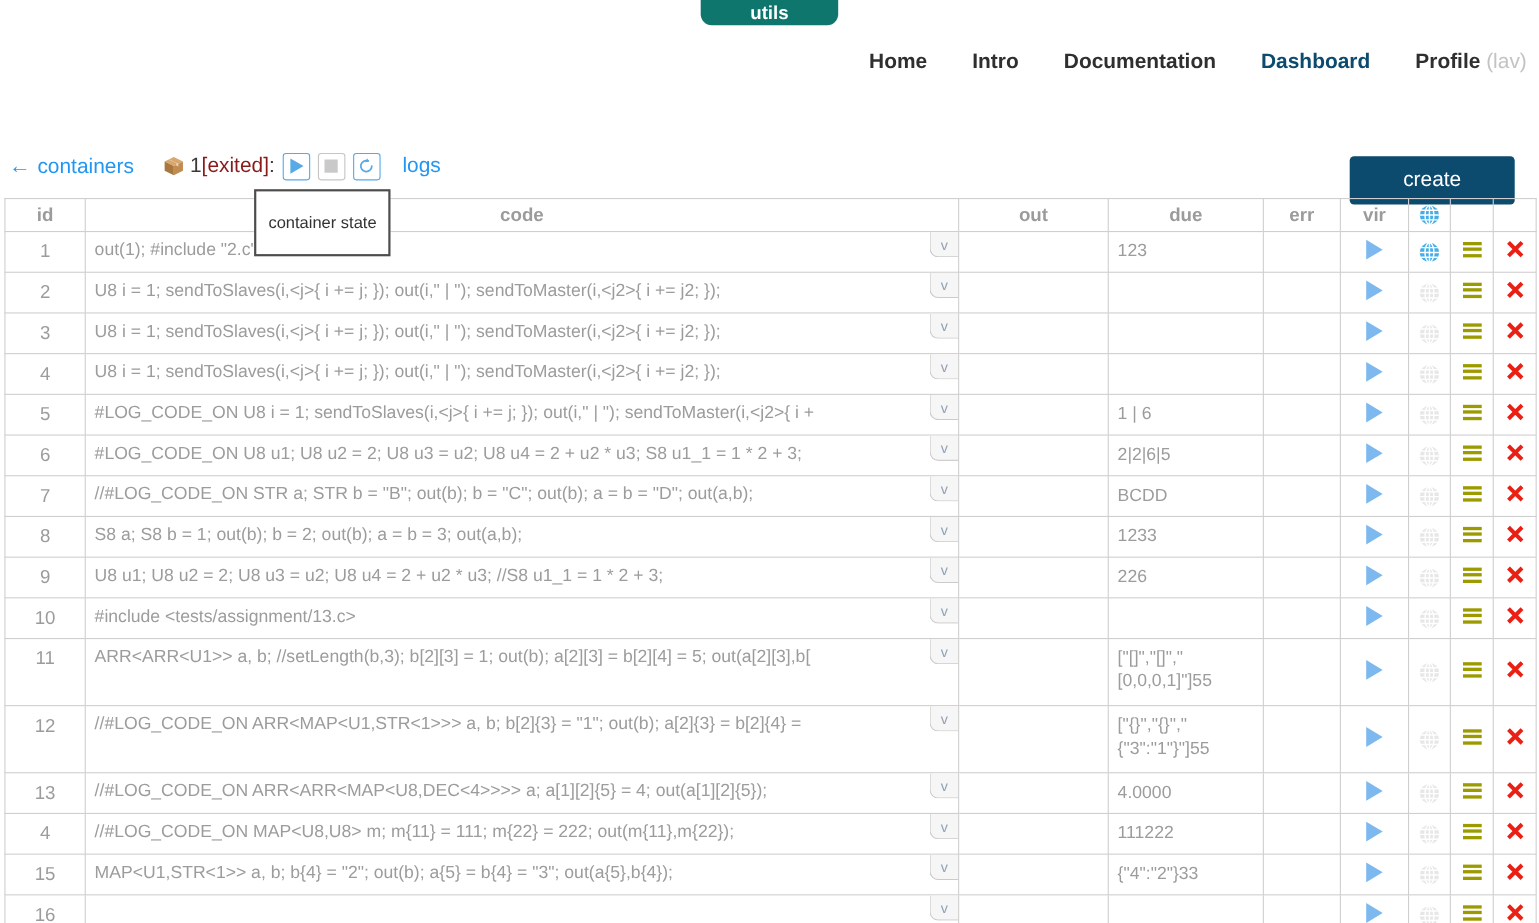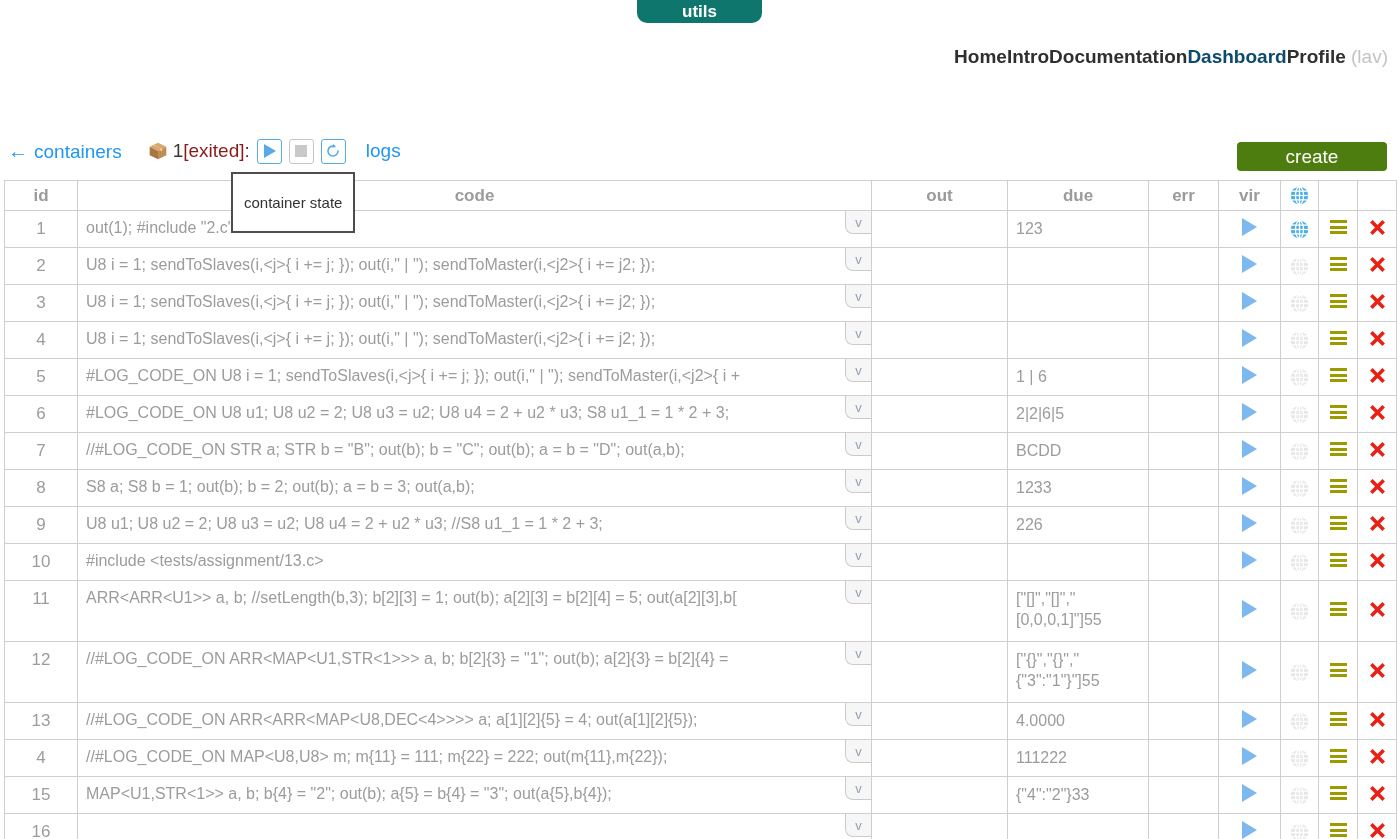--- a/index.html
+++ b/index.html
@@ -10,21 +10,21 @@
   }
 
   
   .utils-btn {
     position:absolute; left:637px; top:0; width:125px; height:23px;
     background:#0f766e; color:#fff; border:none; border-radius:0 0 10px 10px;
     font-family:"Liberation Sans", sans-serif; font-size:17px; font-weight:bold;
     cursor:pointer;
   }
   .nav {
-    position:absolute; top:46px; right:11px; display:flex; align-items:baseline; 
+    position:absolute; top:46px; right:11px; display:flex; align-items:baseline; gap:41px;
     font-size:19px; font-weight:bold; color:#2f2f2f;
   }
   .nav-item { cursor:pointer; white-space:nowrap; }
   .nav-item.active { color:#0c4a6e; }
   .nav-suffix { color:#c3c3c3; font-weight:normal; }
 
   
   .toolbar { position:absolute; left:8px; top:136px; height:30px; display:flex; align-items:center; }
   .link { color:#2196f3; font-size:19px; text-decoration:none; cursor:pointer; white-space:nowrap; }
   .back-arrow { font-size:20px; margin-right:6px; }
@@ -34,22 +34,22 @@
   .icon-btn {
     margin-left:7px; width:25px; height:25px; background:#fff;
     border:1px solid #57a9e8; border-radius:3px; display:inline-flex;
     align-items:center; justify-content:center; cursor:pointer; padding:0;
   }
   .icon-btn.stop { border-color:#c6c6c6; }
   .tri { width:0; height:0; border-left:12px solid #57a9e8; border-top:7px solid transparent; border-bottom:7px solid transparent; margin-left:2px; }
   .sq { width:12px; height:12px; background:#c9c9c9; }
   .logs { margin-left:20px; }
   .create-btn {
-    position:absolute; right:12px; top:142px; width:150px; height:29px;
-    background:#4d7c0f; color:#fff; border:none; border-radius:4px;
+    position:absolute; right:22px; top:142px; width:150px; height:44px;
+    background:#0c4a6e; color:#fff; border:none; border-radius:4px;
     font-family:"Liberation Sans", sans-serif; font-size:19px; cursor:pointer;
   }
 
   
   .tooltip {
     position:absolute; left:231px; top:172px; z-index:6; background:#fff;
     border:2px solid #4d4d4d; padding:20px 11px; font-size:15px; color:#333; white-space:nowrap;
   }
 
   

